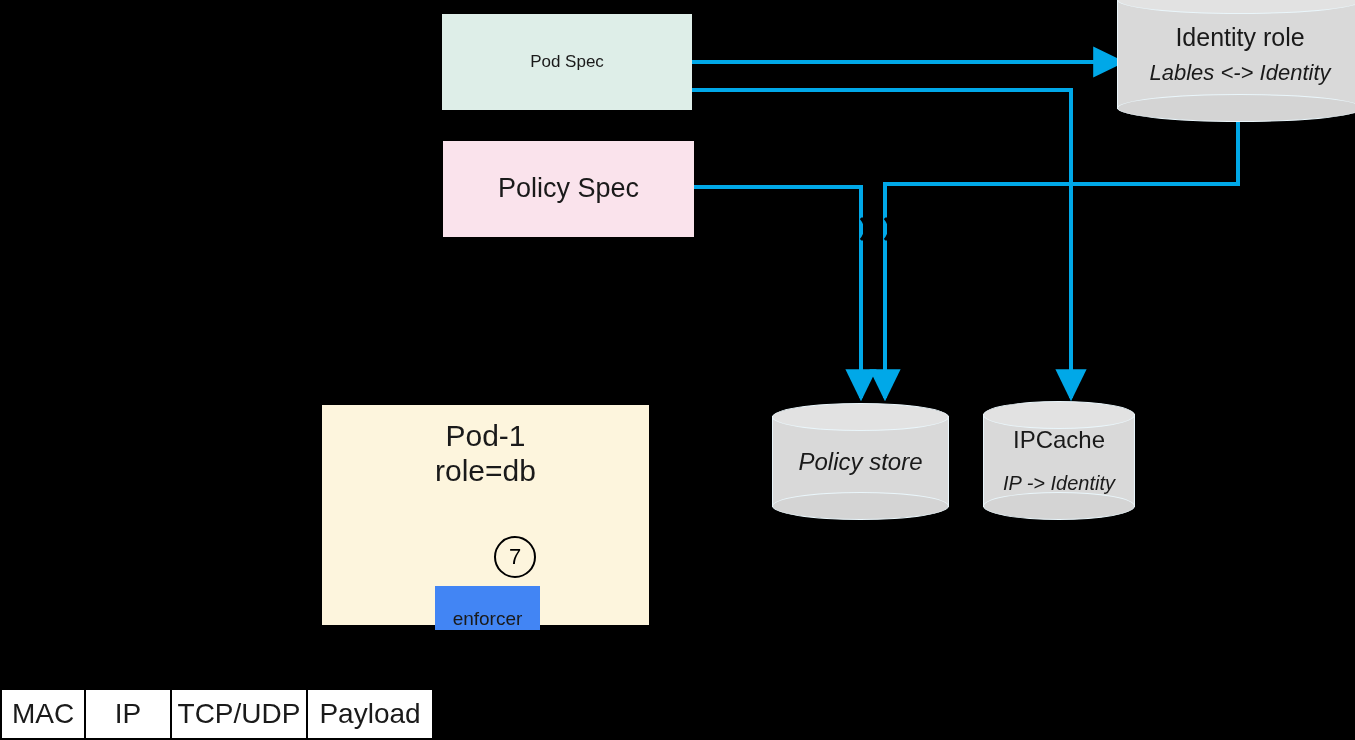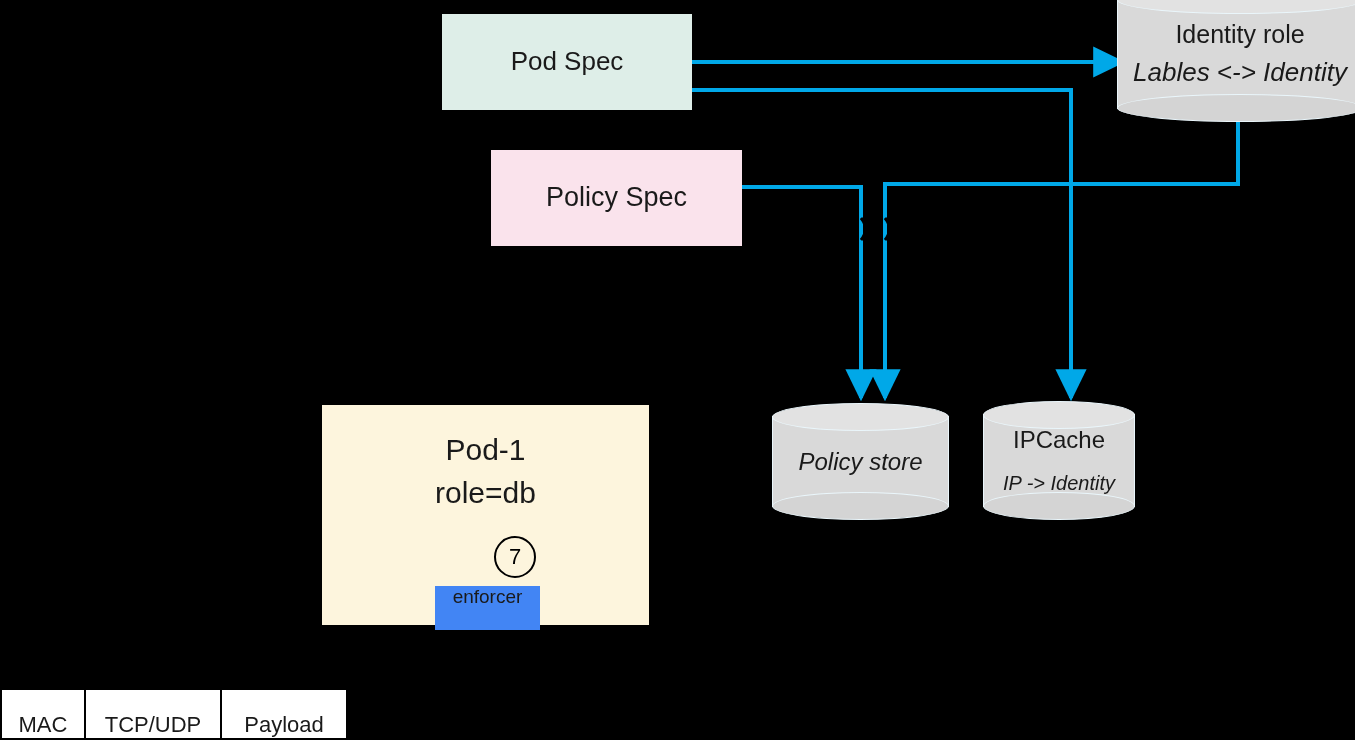--- a/index.html
+++ b/index.html
@@ -6,63 +6,63 @@
   body{width:1355px;height:740px;position:relative;overflow:hidden;
        font-family:"Liberation Sans","DejaVu Sans",sans-serif;}
   #stage{position:absolute;left:0;top:0;width:1355px;height:740px;background:#000;}
   svg#wires{position:absolute;left:0;top:0;width:1355px;height:740px;pointer-events:none;}
 
   .nodebox{position:absolute;display:flex;flex-direction:column;
            align-items:center;justify-content:center;box-sizing:border-box;
            color:#1a1a1a;text-align:center;line-height:1.15;}
 
   
-  #pod-spec{left:442px;top:14px;width:250px;height:96px;background:#deeee8;font-size:26px;}
-  #policy-spec{left:443px;top:150px;width:251px;height:96px;background:#fae3ec;font-size:27px;margin-left:48px;}
+  #pod-spec{left:442px;top:14px;width:250px;height:96px;background:#deeee8;font-size:17px;}
+  #policy-spec{left:443px;top:141px;width:251px;height:96px;background:#fae3ec;font-size:27px;}
   #pod-1{left:322px;top:405px;width:327px;height:220px;background:#fdf5dd;
-         align-items:center;justify-content:flex-start;padding-top:28px;}
+         align-items:center;justify-content:flex-start;padding-top:14px;}
   #pod-1 .l1{font-size:30px;}
-  #pod-1 .l2{font-size:30px;margin-top:8px;}
+  #pod-1 .l2{font-size:30px;margin-top:0;}
 
   
   .cyl{position:absolute;box-sizing:border-box;}
   .cyl .body{position:absolute;left:0;right:0;top:13px;bottom:13px;
              background:#d9d9d9;border-left:1.5px solid #eaf6fb;border-right:1.5px solid #eaf6fb;}
   .cyl .top{position:absolute;left:0;top:0;width:100%;height:28px;
             background:#e2e2e2;border:1.5px solid #eaf6fb;border-radius:50%;box-sizing:border-box;}
   .cyl .bot{position:absolute;left:0;bottom:0;width:100%;height:28px;
             background:#d4d4d4;border:1.5px solid #eaf6fb;border-radius:50%;box-sizing:border-box;}
   .cyl .txt{position:absolute;left:0;right:0;top:0;bottom:0;
             display:flex;flex-direction:column;align-items:center;justify-content:center;
             color:#1a1a1a;text-align:center;}
   .cyl .title{font-size:25px;}
-  .cyl .sub{font-size:26px;font-style:italic;margin-top:8px;}
+  .cyl .sub{font-size:22px;font-style:italic;margin-top:8px;}
 
   #identity-store{left:1117px;top:-14px;width:246px;height:136px;}
   #policy-store{left:772px;top:403px;width:177px;height:117px;font-style:italic;}
   #ipcache{left:983px;top:401px;width:152px;height:119px;}
   #policy-store .title{font-size:24px;}
   #ipcache .title{font-size:24px;}
   #ipcache .sub{font-size:20px;margin-top:18px;}
 
   
   #enforcer{position:absolute;left:435px;top:586px;width:105px;height:44px;
-            background:#4285f4;display:flex;align-items:flex-start;justify-content:center;
+            background:#4285f4;display:flex;align-items:flex-end;justify-content:center;
             color:#1a1a1a;font-size:19px;}
 
   
   .badge{position:absolute;border:2px solid #000;border-radius:50%;background:transparent;
          display:flex;align-items:center;justify-content:center;
          color:#000;font-size:22px;}
   #badge-7{left:494px;top:536px;width:38px;height:38px;}
 
   
   #packet{position:absolute;left:2px;top:690px;height:48px;display:flex;gap:2px;}
-  #packet .cell{background:#fff;color:#1a1a1a;display:flex;align-items:flex-end;
-                justify-content:center;font-size:22px;box-sizing:border-box;}
+  #packet .cell{background:#fff;color:#1a1a1a;display:flex;align-items:center;
+                justify-content:center;font-size:28px;box-sizing:border-box;}
   #packet .cell.mac{width:82px;}
   #packet .cell.ip{width:84px;}
   #packet .cell.tcp{width:134px;}
   #packet .cell.payload{width:124px;}
 </style>
 </head>
 <body>
 
 <div id="stage">
 
@@ -139,20 +139,23 @@
   </div>
 
   <div class="badge" id="badge-7">
     <span>7</span>
   </div>
 
   <div id="packet">
     <div class="cell mac">
       <span>MAC</span>
     </div>
+    <div class="cell ip">
+      <span>IP</span>
+    </div>
     <div class="cell tcp">
       <span>TCP/UDP</span>
     </div>
     <div class="cell payload">
       <span>Payload</span>
     </div>
   </div>
 
 </div>
 

